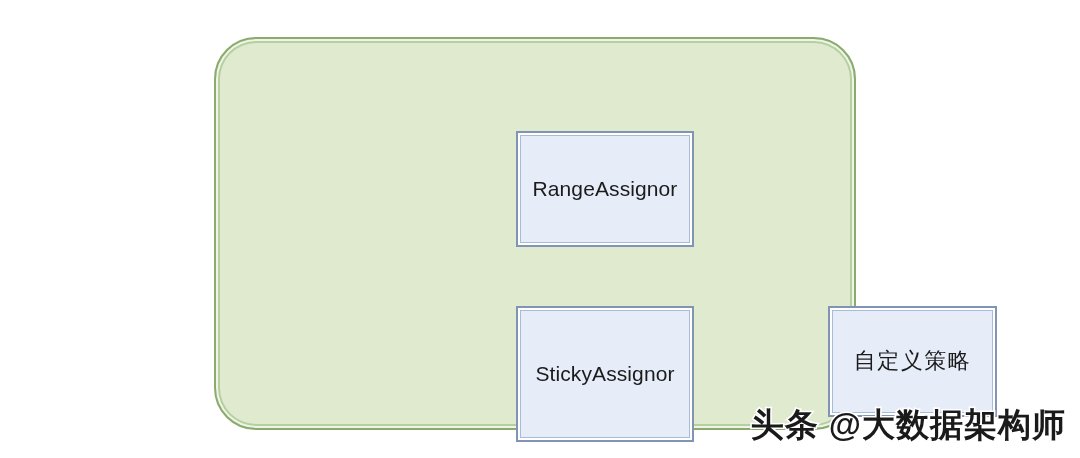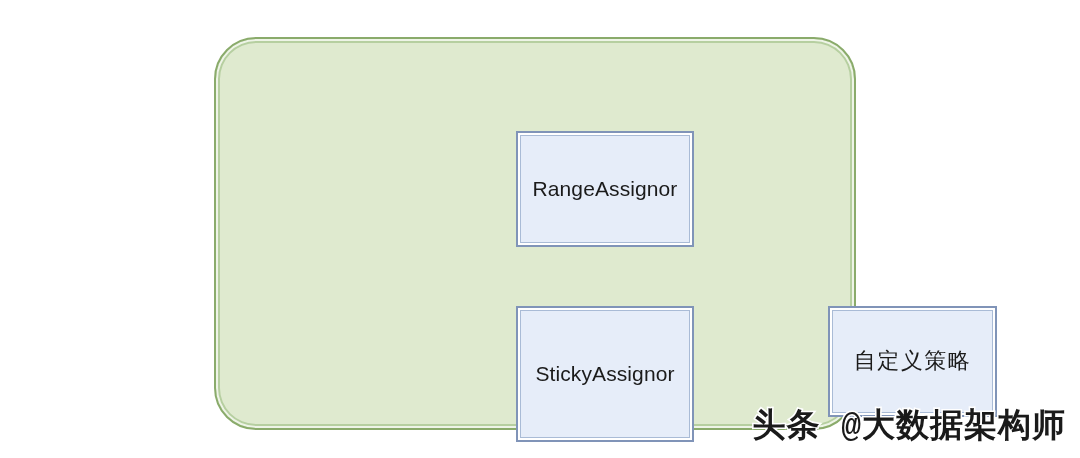--- a/index.html
+++ b/index.html
@@ -101,21 +101,21 @@
     color: #1a1a1a;
     letter-spacing: 1px;
     white-space: nowrap;
     -webkit-text-stroke: 3px #ffffff;
     paint-order: stroke fill;
     text-shadow:
        1px  1px 0 #ffffff,
       -1px  1px 0 #ffffff,
        1px -1px 0 #ffffff,
       -1px -1px 0 #ffffff;
-    font-family: Liberation Mono, monospace;
+    font-family: Liberation Sans, sans-serif;
   }
 </style>
 </head>
 <body>
 
 <div id="canvas">
 
   <div class="group-container">
 
     <div class="node-box" id="node-range">

